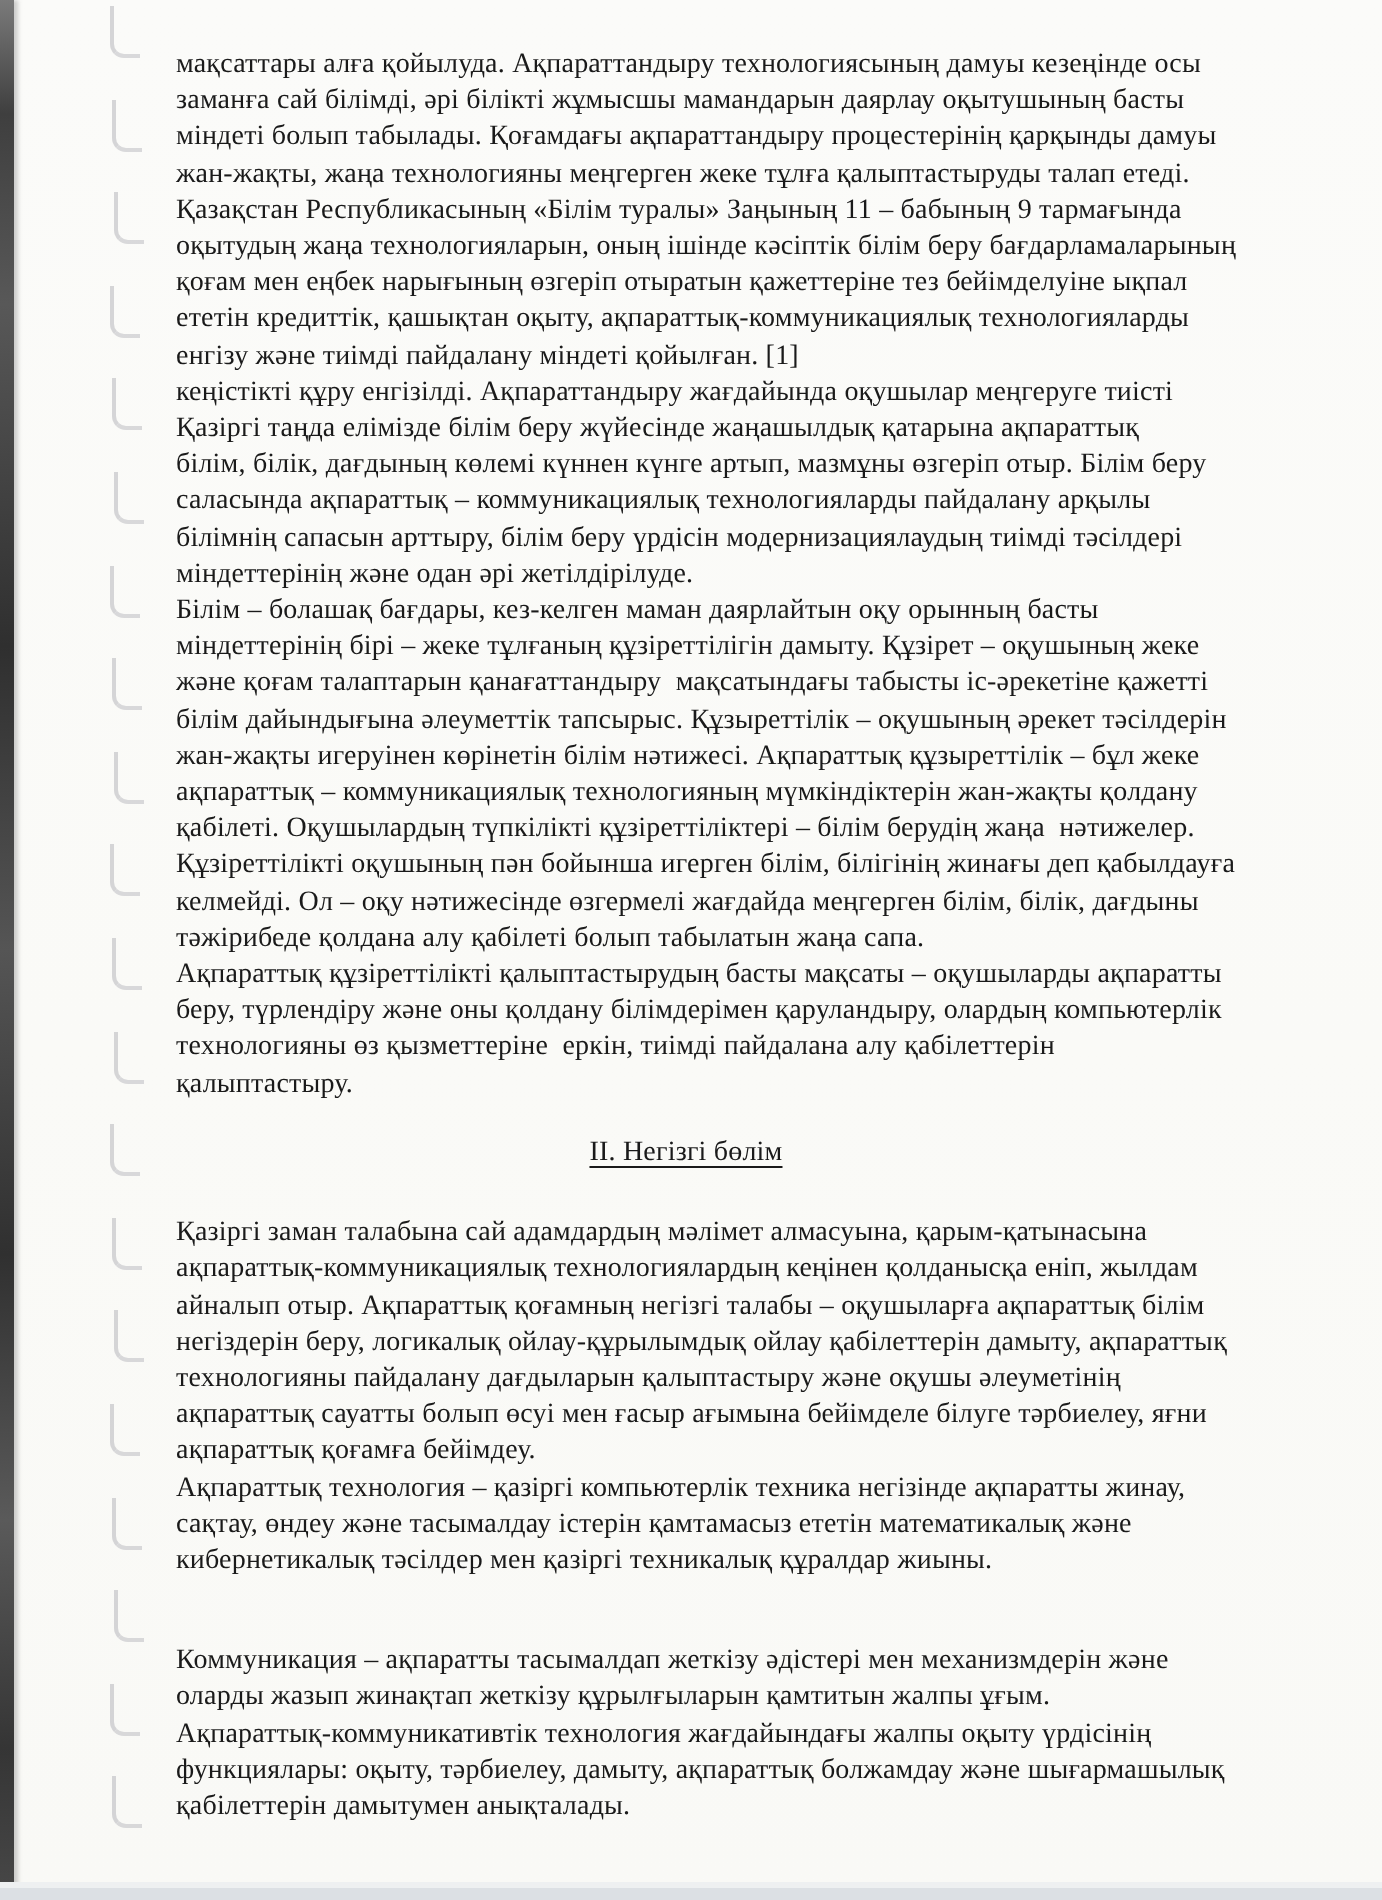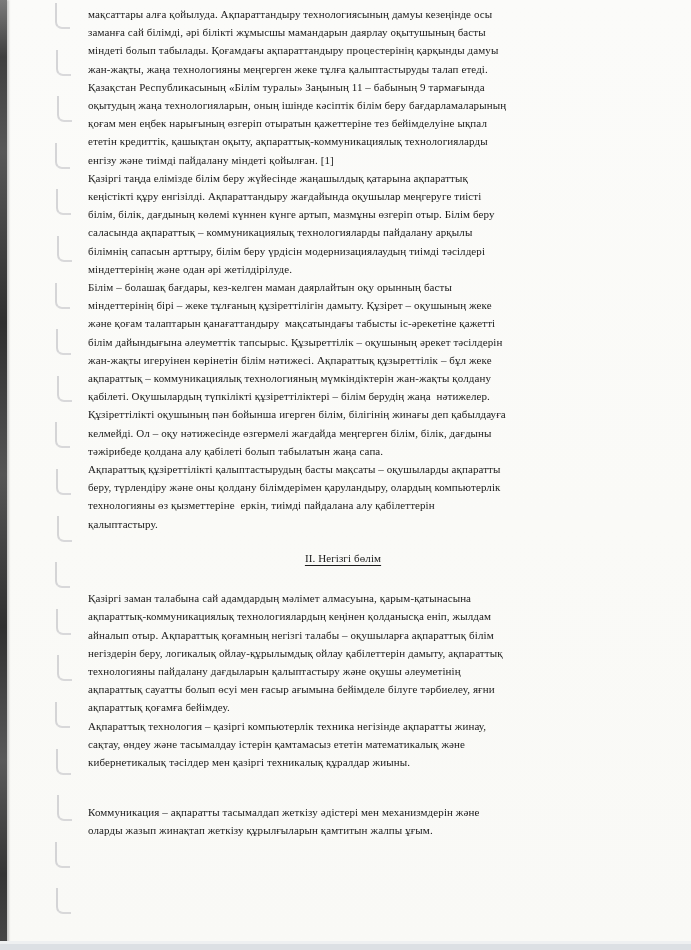--- a/index.html
+++ b/index.html
@@ -38,23 +38,23 @@
     left: 56px;
     width: 13px;
     height: 24px;
     border-left: 2px solid rgba(175,175,182,0.50);
     border-bottom: 2px solid rgba(175,175,182,0.45);
     border-bottom-left-radius: 7px;
   }
   .text-block {
     position: absolute;
     left: 88px;
-    top: 5px;
+    top: 24px;
     width: 586px;
-    font-size: 11px;
+    font-size: 14px;
     line-height: 18.2px;
     letter-spacing: 0.1px;
   }
   .para { margin: 0; }
   .para.gap-before { margin-top: 32px; }
   .line { white-space: pre; }
   .heading {
     position: relative;
     left: -38px;
     margin-top: 16px;
@@ -97,22 +97,22 @@
         <div class="line">заманға сай білімді, әрі білікті жұмысшы мамандарын даярлау оқытушының басты</div>
         <div class="line">міндеті болып табылады. Қоғамдағы ақпараттандыру процестерінің қарқынды дамуы</div>
         <div class="line">жан-жақты, жаңа технологияны меңгерген жеке тұлға қалыптастыруды талап етеді.</div>
         <div class="line">Қазақстан Республикасының «Білім туралы» Заңының 11 – бабының 9 тармағында</div>
         <div class="line">оқытудың жаңа технологияларын, оның ішінде кәсіптік білім беру бағдарламаларының</div>
         <div class="line">қоғам мен еңбек нарығының өзгеріп отыратын қажеттеріне тез бейімделуіне ықпал</div>
         <div class="line">ететін кредиттік, қашықтан оқыту, ақпараттық-коммуникациялық технологияларды</div>
         <div class="line">енгізу және тиімді пайдалану міндеті қойылған. [1]</div>
       </div>
       <div class="para">
+        <div class="line">кеңістікті құру енгізілді. Ақпараттандыру жағдайында оқушылар меңгеруге тиісті</div>
         <div class="line">Қазіргі таңда елімізде білім беру жүйесінде жаңашылдық қатарына ақпараттық</div>
-        <div class="line">кеңістікті құру енгізілді. Ақпараттандыру жағдайында оқушылар меңгеруге тиісті</div>
         <div class="line">білім, білік, дағдының көлемі күннен күнге артып, мазмұны өзгеріп отыр. Білім беру</div>
         <div class="line">саласында ақпараттық – коммуникациялық технологияларды пайдалану арқылы</div>
         <div class="line">білімнің сапасын арттыру, білім беру үрдісін модернизациялаудың тиімді тәсілдері</div>
         <div class="line">міндеттерінің және одан әрі жетілдірілуде.</div>
       </div>
       <div class="para">
         <div class="line">Білім – болашақ бағдары, кез-келген маман даярлайтын оқу орынның басты</div>
         <div class="line">міндеттерінің бірі – жеке тұлғаның құзіреттілігін дамыту. Құзірет – оқушының жеке</div>
         <div class="line">және қоғам талаптарын қанағаттандыру  мақсатындағы табысты іс-әрекетіне қажетті</div>
         <div class="line">білім дайындығына әлеуметтік тапсырыс. Құзыреттілік – оқушының әрекет тәсілдерін</div>
@@ -141,16 +141,21 @@
       </div>
       <div class="para">
         <div class="line">Ақпараттық технология – қазіргі компьютерлік техника негізінде ақпаратты жинау,</div>
         <div class="line">сақтау, өндеу және тасымалдау істерін қамтамасыз ететін математикалық және</div>
         <div class="line">кибернетикалық тәсілдер мен қазіргі техникалық құралдар жиыны.</div>
       </div>
       <div class="para gap-before">
         <div class="line">Коммуникация – ақпаратты тасымалдап жеткізу әдістері мен механизмдерін және</div>
         <div class="line">оларды жазып жинақтап жеткізу құрылғыларын қамтитын жалпы ұғым.</div>
       </div>
+      <div class="para">
+        <div class="line">Ақпараттық-коммуникативтік технология жағдайындағы жалпы оқыту үрдісінің</div>
+        <div class="line">функциялары: оқыту, тәрбиелеу, дамыту, ақпараттық болжамдау және шығармашылық</div>
+        <div class="line">қабілеттерін дамытумен анықталады.</div>
+      </div>
     </div>
   <div class="scan-edge-left"></div>
   <div class="scan-edge-bottom" style="background: rgb(220, 224, 228);"></div>
 </div>
 
 </body></html>

